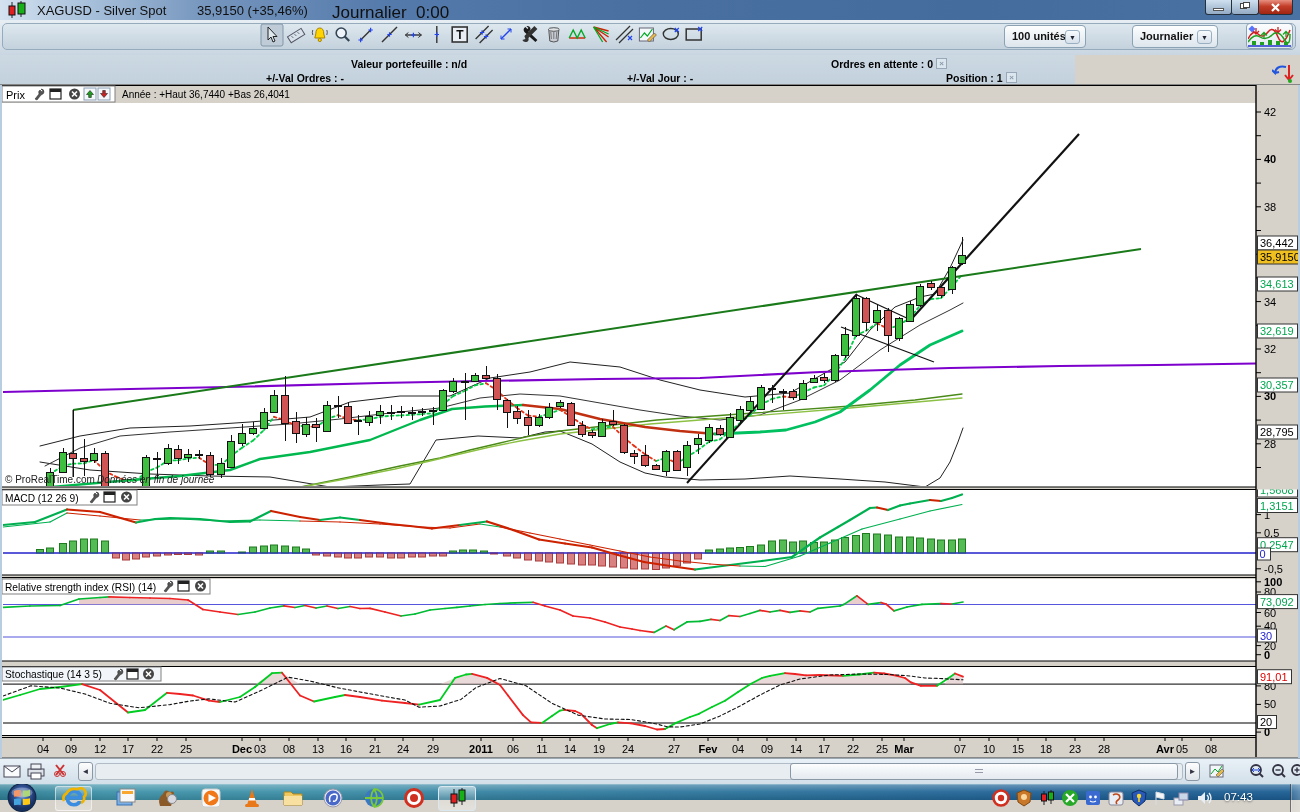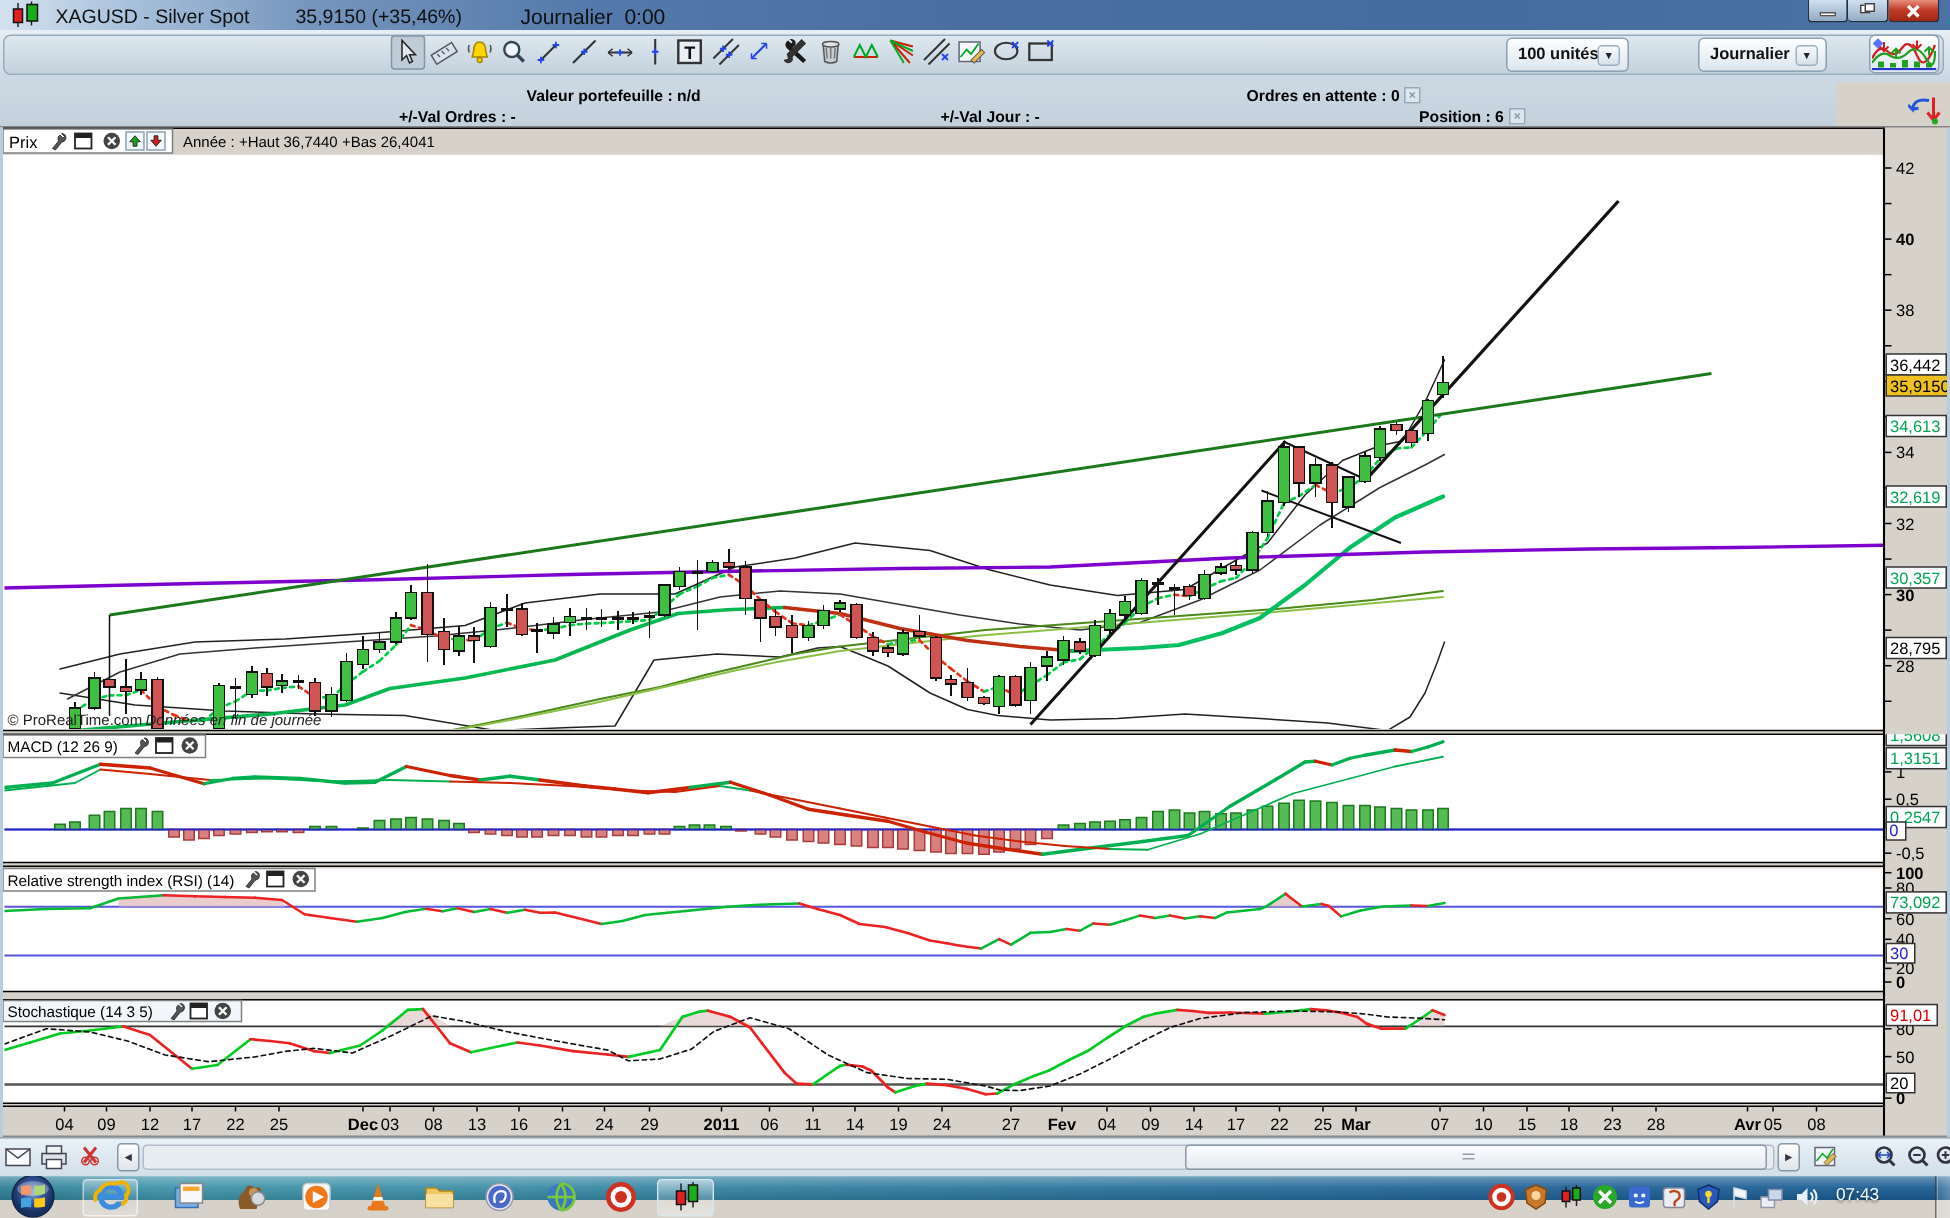--- a/index.html
+++ b/index.html
@@ -2,21 +2,21 @@
 <html><head><meta charset="utf-8"><style>html,body{margin:0;padding:0;}*{box-sizing:border-box;}body{width:1300px;height:812px;overflow:hidden;font-family:"Liberation Sans",sans-serif;background:#d6d2ca;position:relative}</style></head><body>
 <div style="position:absolute;top:0;left:0;width:1300px;height:32px;background:linear-gradient(90deg,#d4e2f0 0%,#a6bfda 7%,#7595bd 16%,#547aab 30%,#486fa0 50%,#446d9d 75%,#4a73a3 100%);border-bottom:1px solid #26466e">
     <svg width="26" height="20" style="position:absolute;left:4px;top:0">
       <line x1="8" y1="2" x2="8" y2="18" stroke="#222"></line>
       <rect x="5" y="6" width="6" height="9" fill="#e02020" stroke="#111"></rect>
       <line x1="17" y1="1" x2="17" y2="17" stroke="#222"></line>
       <rect x="14" y="3" width="7" height="11" fill="#18b018" stroke="#111"></rect>
     </svg>
     <div style="position:absolute;left:37px;top:2.5px;font-size:13px;color:#101010">XAGUSD - Silver Spot</div>
     <div style="position:absolute;left:197px;top:2.5px;font-size:13px;color:#101010">35,9150 (+35,46%)</div>
-    <div style="position:absolute;left:347px;top:2.5px;font-size:14px;color:#101010">Journalier&nbsp; 0:00</div>
+    <div style="position:absolute;left:332px;top:2.5px;font-size:17px;color:#101010">Journalier&nbsp; 0:00</div>
     <div style="position:absolute;right:5px;top:0;width:90px;height:15px;display:flex">
       <div style="width:27px;height:15px;background:linear-gradient(#cfe0f0,#93abc4);border:1px solid #24303c;border-top:none;border-radius:0 0 3px 3px;position:relative">
         <div style="position:absolute;left:7px;bottom:3px;width:11px;height:3px;background:#fff;border:1px solid #555"></div>
       </div>
       <div style="width:27px;height:15px;background:linear-gradient(#cfe0f0,#93abc4);border:1px solid #24303c;border-top:none;border-left:none;border-radius:0 0 3px 3px;position:relative">
         <div style="position:absolute;left:8px;top:3px;width:7px;height:6px;background:#fff;border:1px solid #444"></div>
         <div style="position:absolute;left:11px;top:1.5px;width:7px;height:6px;background:#fff;border:1px solid #444"></div>
       </div>
       <div style="width:34px;height:15px;background:linear-gradient(#e89080,#c23d28 45%,#a02612);border:1px solid #24303c;border-top:none;border-left:none;border-radius:0 0 3px 3px;position:relative"><svg width="34" height="15">
           <path d="M13,4 L20,11 M20,4 L13,11" stroke="#fff" stroke-width="2.2"></path>
@@ -127,27 +127,27 @@
       <rect x="28" y="16" width="4" height="4" fill="#20a020"></rect>
       <rect x="36" y="17" width="4" height="3" fill="#20a020"></rect>
       <path d="M8,3 l0,6 M5,6 l3,3 l3,-3" stroke="#d02020" fill="none" stroke-width="1.3"></path>
       <path d="M30,2 l0,5 M27,4.5 l3,3 l3,-3" stroke="#d02020" fill="none" stroke-width="1.3"></path>
       <path d="M16,13 l0,-5 M13,10.5 l3,-3 l3,3" stroke="#20a020" fill="none" stroke-width="1.3"></path>
       <path d="M38,12 l0,-5 M35,9.5 l3,-3 l3,3" stroke="#20a020" fill="none" stroke-width="1.3"></path>
       <rect x="1.5" y="1.5" width="5" height="5" fill="#4466ff" transform="rotate(45 4 4)" opacity="0.9"></rect>
       <line x1="0" y1="21" x2="43" y2="21" stroke="#2233cc" stroke-width="1.5"></line>
     </svg>
   </div>
-<div style="position:absolute;top:55px;left:0;width:1224px;height:29px;background:linear-gradient(#ccd9e3,#c3d1dd);font-size:10.5px;font-weight:bold;color:#000">
+<div style="position:absolute;top:55px;left:0;width:1075px;height:29px;background:linear-gradient(#ccd9e3,#c3d1dd);font-size:10.5px;font-weight:bold;color:#000">
     <div style="position:absolute;left:351px;top:3px">Valeur portefeuille : n/d</div>
     <div style="position:absolute;left:831px;top:3px">Ordres en attente : 0</div>
     <div style="position:absolute;left:936px;top:3px;width:11px;height:11px;background:#dce6ee;border:1px solid #98a8b8;color:#8899aa;font-size:8px;text-align:center;line-height:10px">×</div>
     <div style="position:absolute;left:266px;top:16.5px">+/-Val Ordres : -</div>
     <div style="position:absolute;left:627px;top:16.5px">+/-Val Jour : -</div>
-    <div style="position:absolute;left:946px;top:16.5px">Position : 6</div>
+    <div style="position:absolute;left:946px;top:16.5px">Position : 1</div>
     <div style="position:absolute;left:1006px;top:17px;width:11px;height:11px;background:#dce6ee;border:1px solid #98a8b8;color:#8899aa;font-size:8px;text-align:center;line-height:10px">×</div>
     <svg width="24" height="22" style="position:absolute;left:1272px;top:8px">
        <path d="M14,4 Q4,2 3,10 L0,7 M3,10 L7,9" stroke="#2255dd" stroke-width="2" fill="none"></path>
        <path d="M17,2 L17,16 M13,12 L17,17 L21,12" stroke="#dd2222" stroke-width="2" fill="none"></path>
        <circle cx="18" cy="18" r="2" fill="#22aa22"></circle>
     </svg>
   </div>
 <svg width="1300" height="674" viewBox="0 84 1300 674" style="position:absolute;top:84px;left:0">
     <rect x="0.0" y="84.0" width="1300.0" height="674.0" fill="#d6d2ca"></rect>
     <rect x="2.0" y="103.0" width="1254.0" height="384.0" fill="#fff"></rect>

